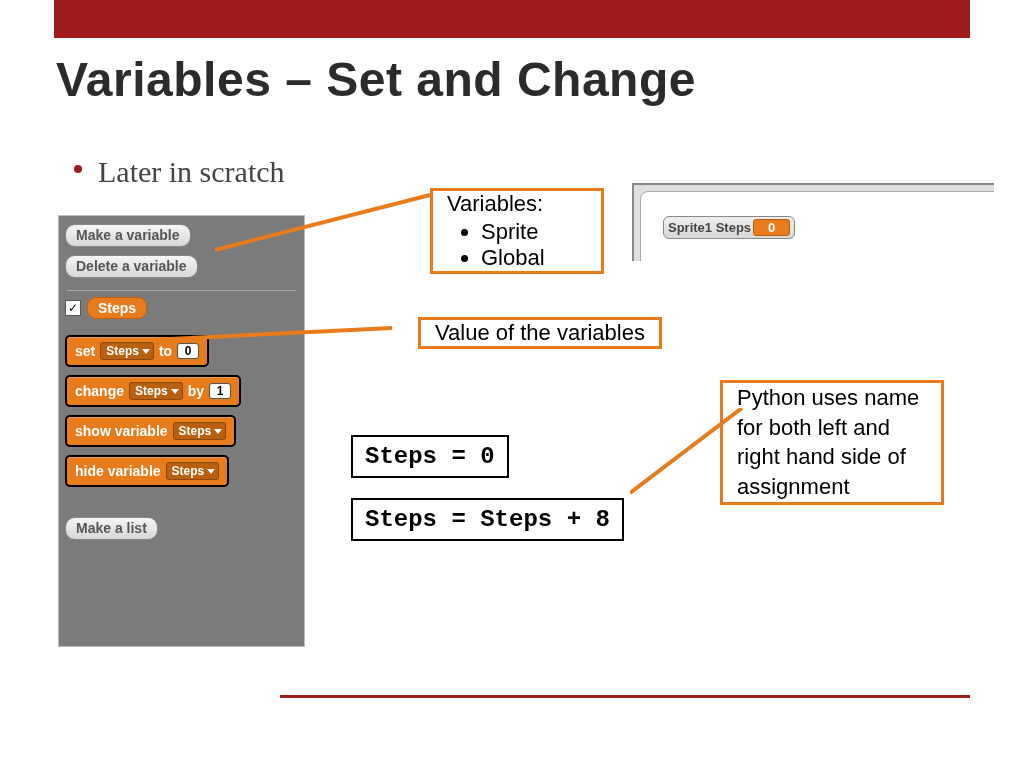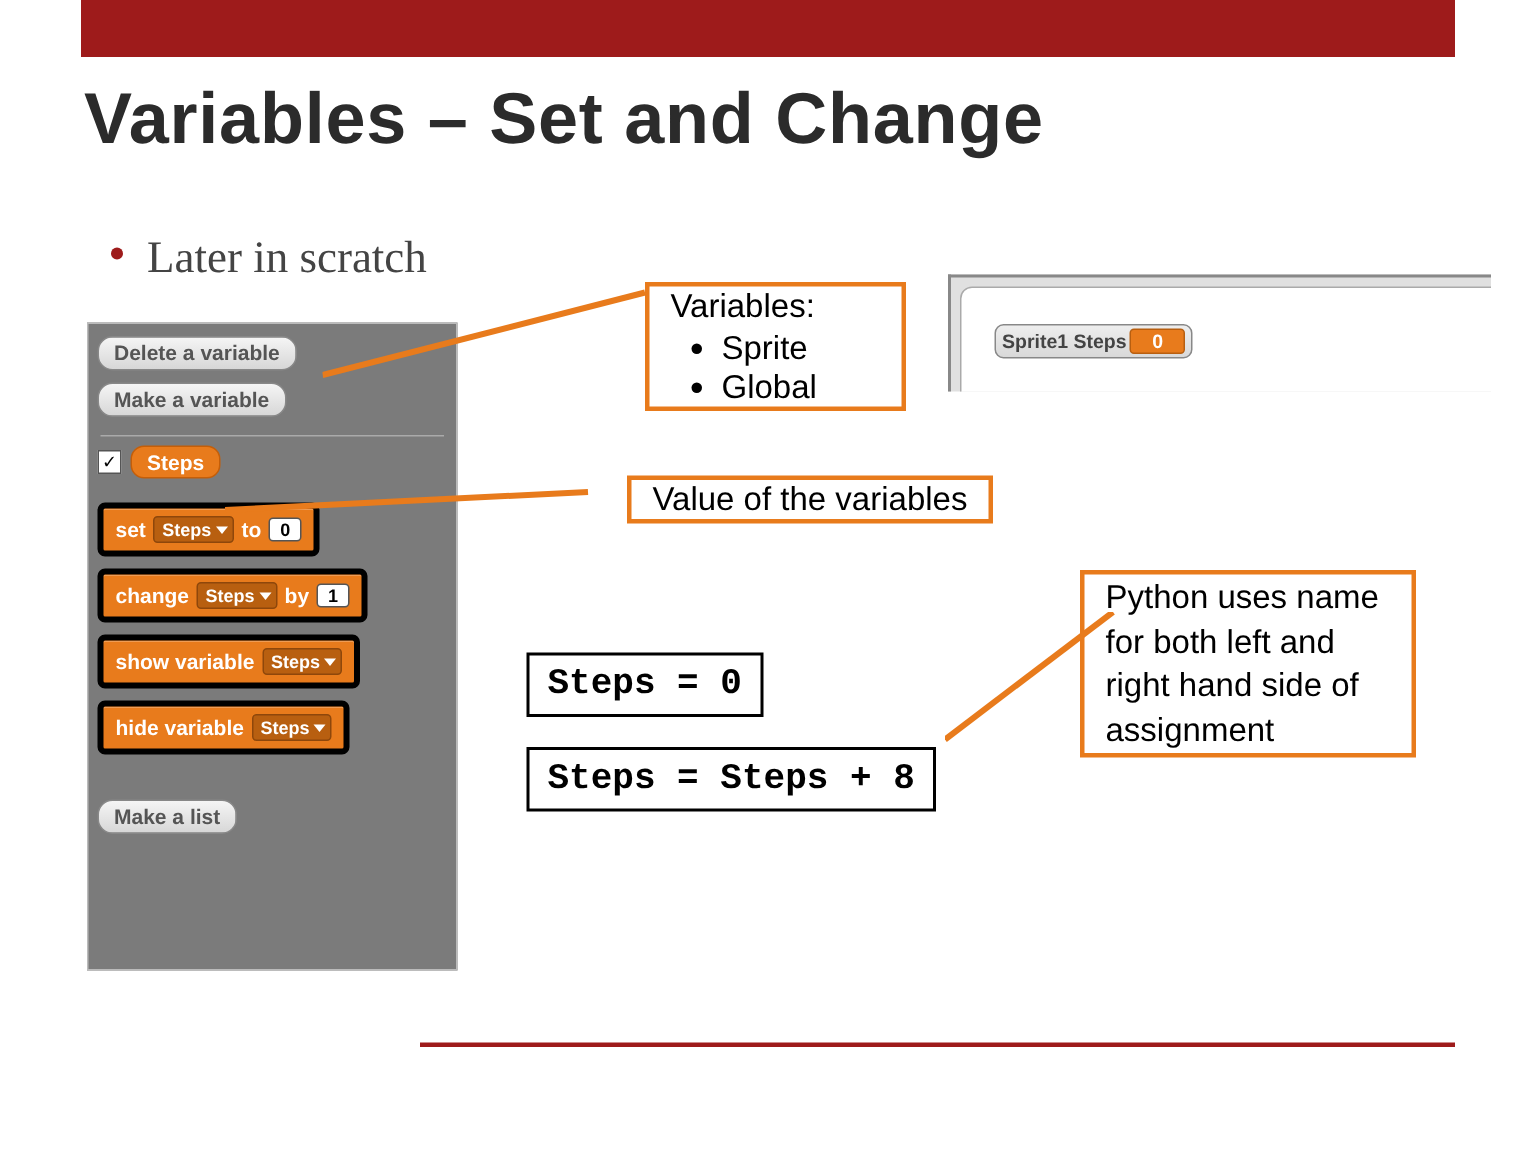--- a/index.html
+++ b/index.html
@@ -107,21 +107,21 @@
   .block {
     display: inline-flex;
     align-items: center;
     gap: 5px;
     background: #e87b1c;
     color: #fff;
     font-weight: bold;
     font-size: 14px;
     padding: 5px 8px;
     border-radius: 5px;
-    border: 4px solid #000000;
+    border: 2px solid #000000;
     margin: 4px 4px 4px 6px;
     font-family: Verdana, Arial, sans-serif;
     position: relative;
     box-shadow: inset 0 1px 0 rgba(255,255,255,0.25);
   }
   .block .dropdown {
     background: #b85f10;
     color: #fff;
     font-size: 12px;
     padding: 1px 14px 1px 5px;
@@ -240,22 +240,22 @@
 <body>
 
 <div class="top-bar"></div>
 
 <div class="slide-title">Variables – Set and Change</div>
 
 <span class="bullet-dot"></span>
 <div class="bullet-line">Later in scratch</div>
 
 <div class="scratch-panel">
+  <div><span class="skinny-btn">Make a variable</span></div>
   <div><span class="skinny-btn">Delete a variable</span></div>
-  <div><span class="skinny-btn">Make a variable</span></div>
   <hr class="panel-sep">
   <div class="var-row">
     <span class="checkbox-fake">✓</span>
     <span class="var-pill">Steps</span>
   </div>
 
   <div class="block">
     <span>set</span>
     <span class="dropdown">Steps</span>
     <span>to</span>

